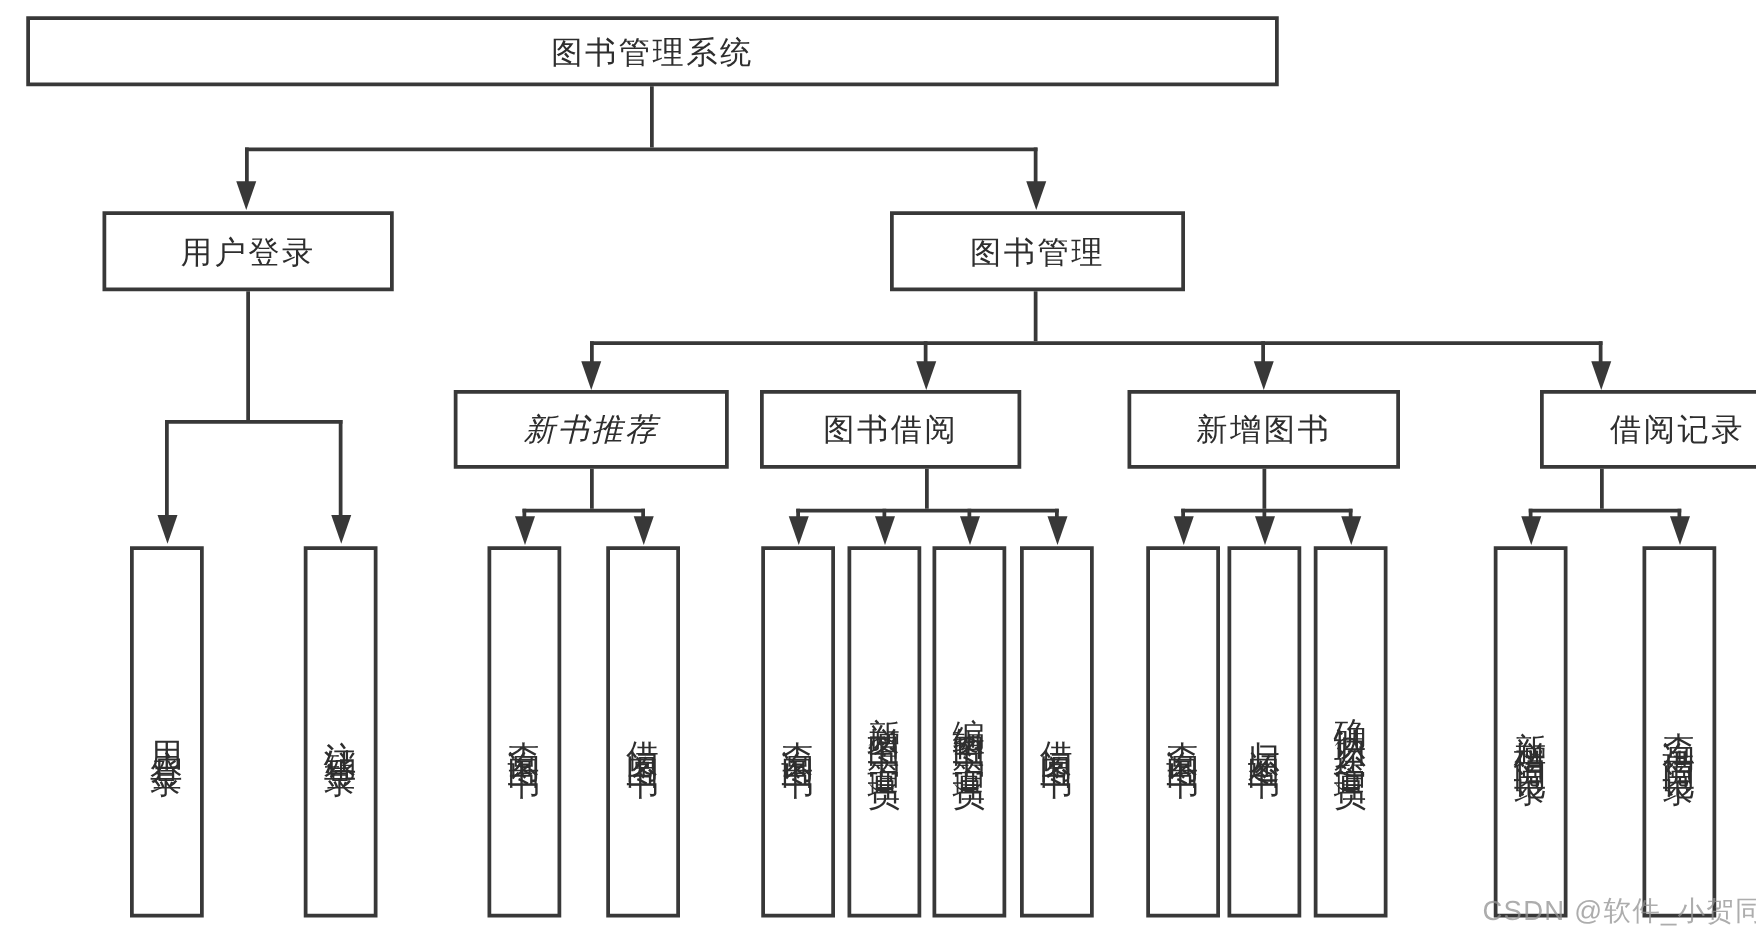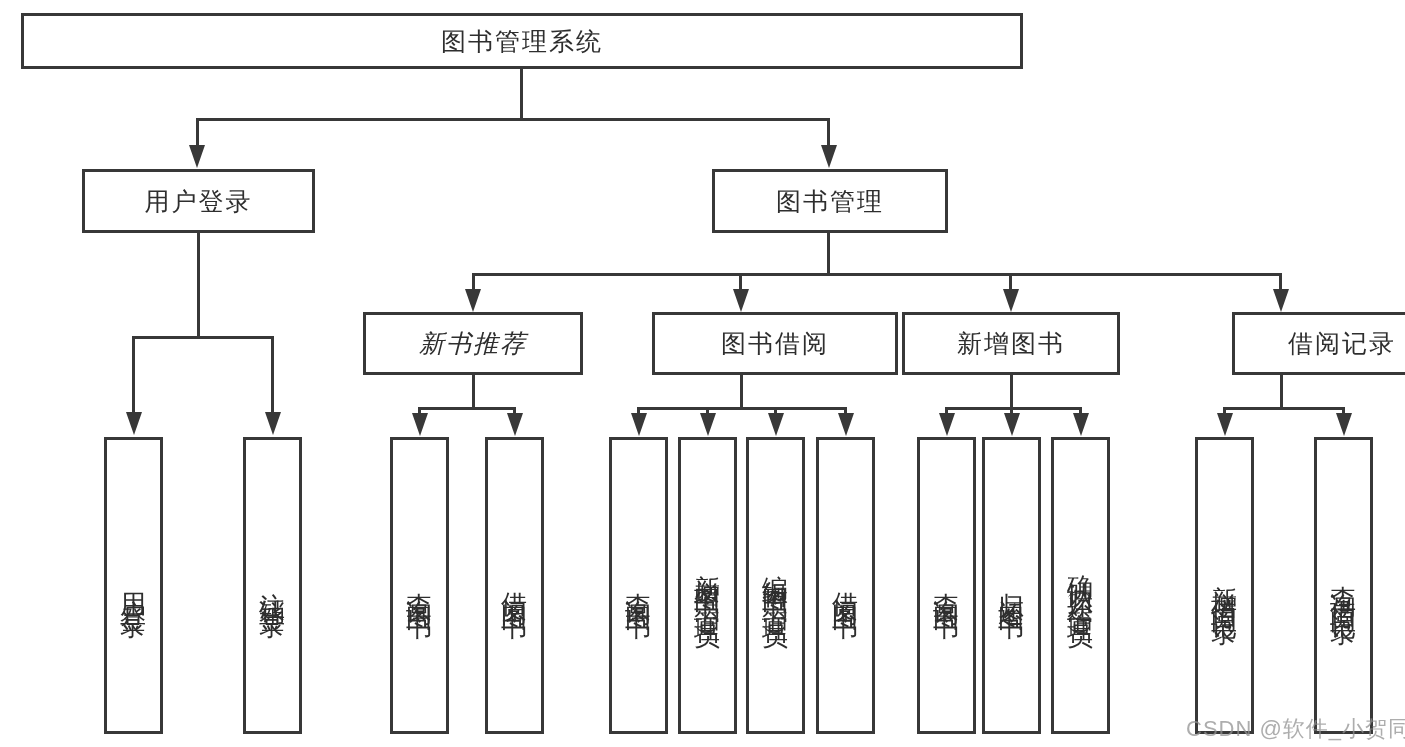--- a/index.html
+++ b/index.html
@@ -37,21 +37,21 @@
 </style>
 </head>
 <body>
 
 <div class="box" style="left:21px;top:13px;width:1002px;height:56px;">图书管理系统</div>
 
 <div class="box" style="left:82px;top:169px;width:233px;height:64px;">用户登录</div>
 <div class="box" style="left:712px;top:169px;width:236px;height:64px;">图书管理</div>
 
 <div class="box" style="left:363px;top:312px;width:220px;height:63px;font-style:italic;">新书推荐</div>
-<div class="box" style="left:652px;top:312px;width:246px;height:63px;font-family:Liberation Mono, monospace;">图书借阅</div>
+<div class="box" style="left:608px;top:312px;width:209px;height:63px;font-family:Liberation Mono, monospace;">图书借阅</div>
 <div class="box" style="left:902px;top:312px;width:218px;height:63px;">新增图书</div>
 <div class="box" style="left:1232px;top:312px;width:220px;height:63px;">借阅记录</div>
 
 <div class="box vbox" style="left:104px;top:437px;width:59px;height:297px;">用户登录</div>
 <div class="box vbox" style="left:243px;top:437px;width:59px;height:297px;">注销登录</div>
 
 <div class="box vbox" style="left:390px;top:437px;width:59px;height:297px;">查询图书</div>
 <div class="box vbox" style="left:485px;top:437px;width:59px;height:297px;">借阅图书</div>
 
 <div class="box vbox" style="left:609px;top:437px;width:59px;height:297px;">查询图书</div>

